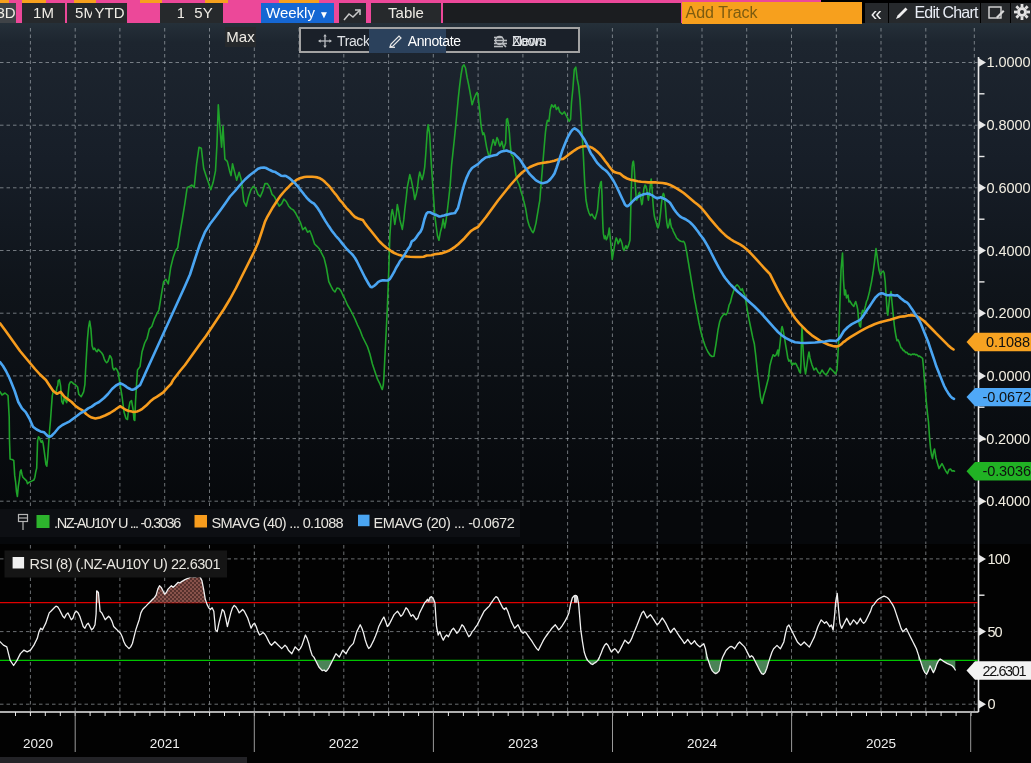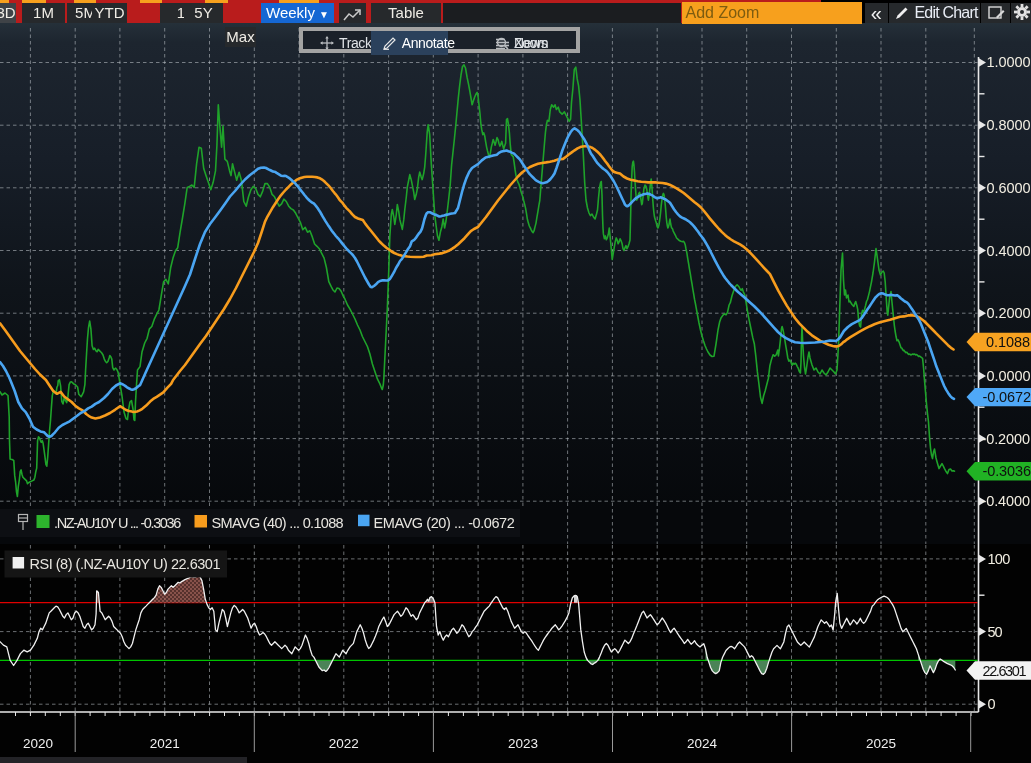--- a/index.html
+++ b/index.html
@@ -1,23 +1,23 @@
 <!DOCTYPE html>
 <html><head><meta charset="utf-8"><style>
 * { margin:0; padding:0; box-sizing:border-box; }
 html,body { width:1031px; height:763px; background:#000; overflow:hidden;
   font-family:"Liberation Sans", sans-serif; }
 #page { position:relative; width:1031px; height:763px; background:#000; }
 #chart { position:absolute; left:0; top:0; }
-.tb { position:absolute; left:0; top:0; width:821px; height:23px; background:#b91c1c; }
+.tb { position:absolute; left:0; top:0; width:821px; height:23px; background:#ec4899; }
 .btn { position:absolute; top:3px; height:20px; background:#26292c; color:#f0ede6;
   font-size:15px; line-height:20px; text-align:center; white-space:nowrap; }
 .ostrip { position:absolute; top:0; height:2.5px; background:#f7a01d; }
 .tool { position:absolute; left:299px; top:27px; width:281px; height:26px;
-  background:#1a2029; border:4px solid #a3a3a3; color:#dfe2e6; font-size:14px; letter-spacing:-0.4px; }
+  background:#1a2029; border:2px solid #a3a3a3; color:#dfe2e6; font-size:14px; letter-spacing:-0.4px; }
 .titem { position:absolute; top:0; height:24px; line-height:24px; white-space:nowrap; }
 .titem svg { vertical-align:-2px; margin-right:5px; }
 </style></head><body>
 <div id="page">
   <div id="chart"><svg width="1031" height="763" viewBox="0 0 1031 763" font-family="Liberation Sans, sans-serif">
 <defs>
           <linearGradient id="bgg" x1="0" y1="0" x2="0" y2="1">
             <stop offset="0" stop-color="#253039"></stop>
             <stop offset="0.04" stop-color="#1d252f"></stop>
             <stop offset="0.28" stop-color="#171e28"></stop>
@@ -260,21 +260,21 @@
     <div class="btn" style="left:225px;width:31px;margin-top:24px;">Max</div>
     <div class="btn" style="left:261px;width:73px;background:#1567d3;color:#fff;">Weekly <span style="font-size:10px;">▼</span></div>
     <div class="btn" style="left:339px;width:27px;">
       <svg width="19" height="13" viewBox="0 0 19 13" style="vertical-align:middle;">
         <polyline points="1,12 6,6 10,9 17,2" fill="none" stroke="#c9c9c9" stroke-width="1.5"></polyline>
         <polyline points="12,2 17,2 17,7" fill="none" stroke="#c9c9c9" stroke-width="1.5"></polyline>
       </svg>
     </div>
     <div class="btn" style="left:371px;width:70px;">Table</div>
     <div class="btn" style="left:443px;width:238px;background:#1b1d20;"></div>
-    <div class="btn" style="left:681.5px;top:1.5px;height:22px;line-height:22px;width:180.5px;background:#f7a01d;color:#7d5c10;text-align:left;padding-left:4px;font-size:16px;">Add Zoom</div>
+    <div class="btn" style="left:681.5px;top:1.5px;height:22px;line-height:22px;width:180.5px;background:#f7a01d;color:#7d5c10;text-align:left;padding-left:4px;font-size:16px;">Add Track</div>
     <div class="btn" style="left:865px;width:22.5px;color:#f2f2f2;font-size:20px;">«</div>
     <div class="btn" style="left:889px;width:91px;text-align:center;font-size:16px;">
       <svg width="15" height="15" viewBox="0 0 15 15" style="vertical-align:-2px;margin-left:4px;">
         <path d="M1 14 L2.5 10.5 L10.5 2.5 L12.5 4.5 L4.5 12.5 Z" fill="#efefef"></path>
       </svg><span style="margin-left:4px;color:#e9edf5;letter-spacing:-0.8px;">Edit Chart</span>
     </div>
     <div class="btn" style="left:981px;width:28.5px;"></div>
     <div class="btn" style="left:1010.5px;width:21.5px;"></div>
     <svg width="17" height="14" viewBox="0 0 17 14" style="position:absolute;left:988px;top:6px;">
       <rect x="1" y="1" width="12" height="11" fill="none" stroke="#d9d9d9" stroke-width="1.4"></rect>
@@ -310,21 +310,21 @@
           <line x1="7" y1="1" x2="7" y2="13"></line>
             <line x1="1" y1="7" x2="13" y2="7"></line>
         </g>
         <g fill="#b9bcc0">
             <polygon points="7,0 5.3,2.6 8.7,2.6"></polygon>
             <polygon points="7,14 5.3,11.4 8.7,11.4"></polygon>
         <polygon points="0,7 2.6,5.3 2.6,8.7"></polygon>
             <polygon points="14,7 11.4,5.3 11.4,8.7"></polygon>
           </g>
       </svg>Track</div>
-    <div class="titem" style="left:67.7px;width:77.4px;background:#2b415c;color:#fff;padding-left:12px;">
+    <div class="titem" style="left:67.7px;width:77.4px;background:#2b415c;color:#fff;padding-left:20px;">
       <svg width="14" height="13" viewBox="0 0 14 13">
         <path d="M1 12 L2 9 L10 1 L12 3 L4 11 Z" fill="none" stroke="#e8e8e8" stroke-width="1.2"></path>
         <line x1="1" y1="12.3" x2="6" y2="12.3" stroke="#e8e8e8" stroke-width="1.2"></line>
       </svg>Annotate</div>
     <div class="titem" style="left:152px;margin-left:41px;">
       <svg width="13" height="12" viewBox="0 0 13 12">
         <g stroke="#b9bcc0" stroke-width="1.6">
           <line x1="0" y1="1.5" x2="9" y2="1.5"></line>
             <line x1="0" y1="4.5" x2="13" y2="4.5"></line>
           <line x1="0" y1="7.5" x2="13" y2="7.5"></line>

